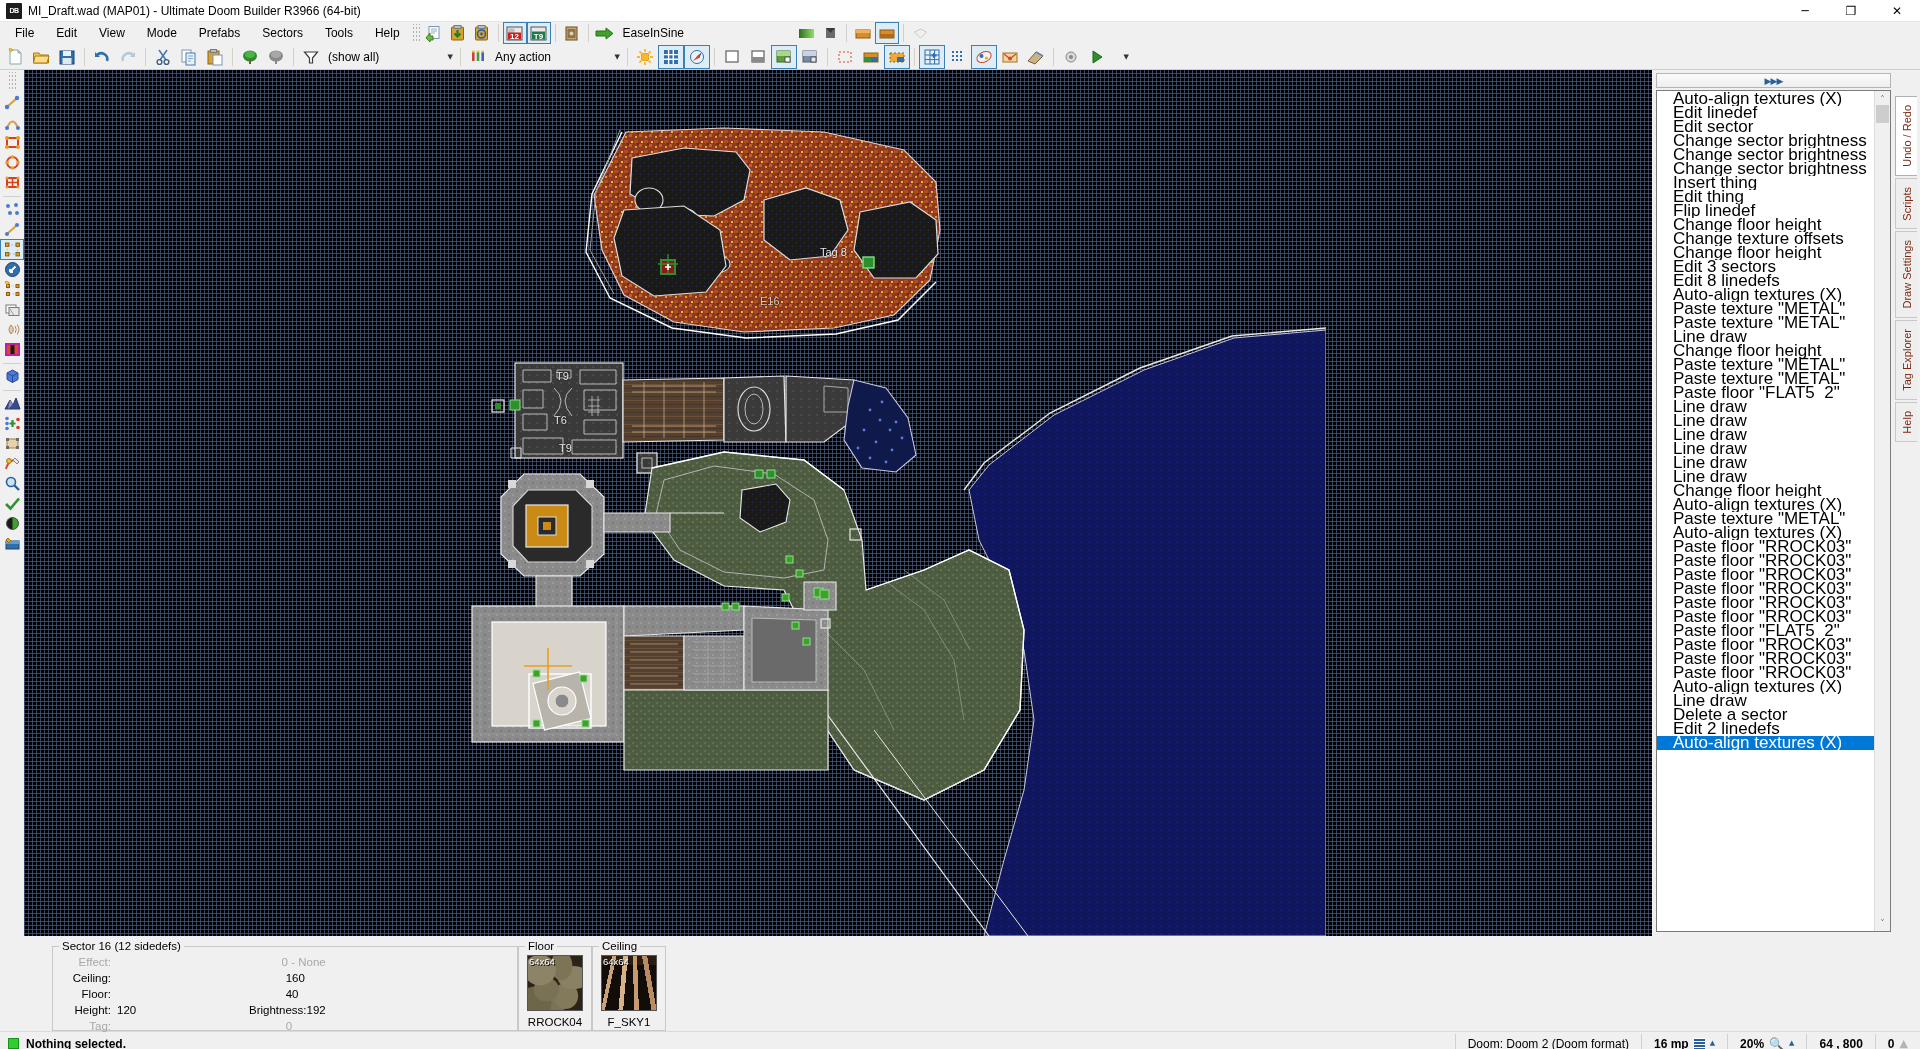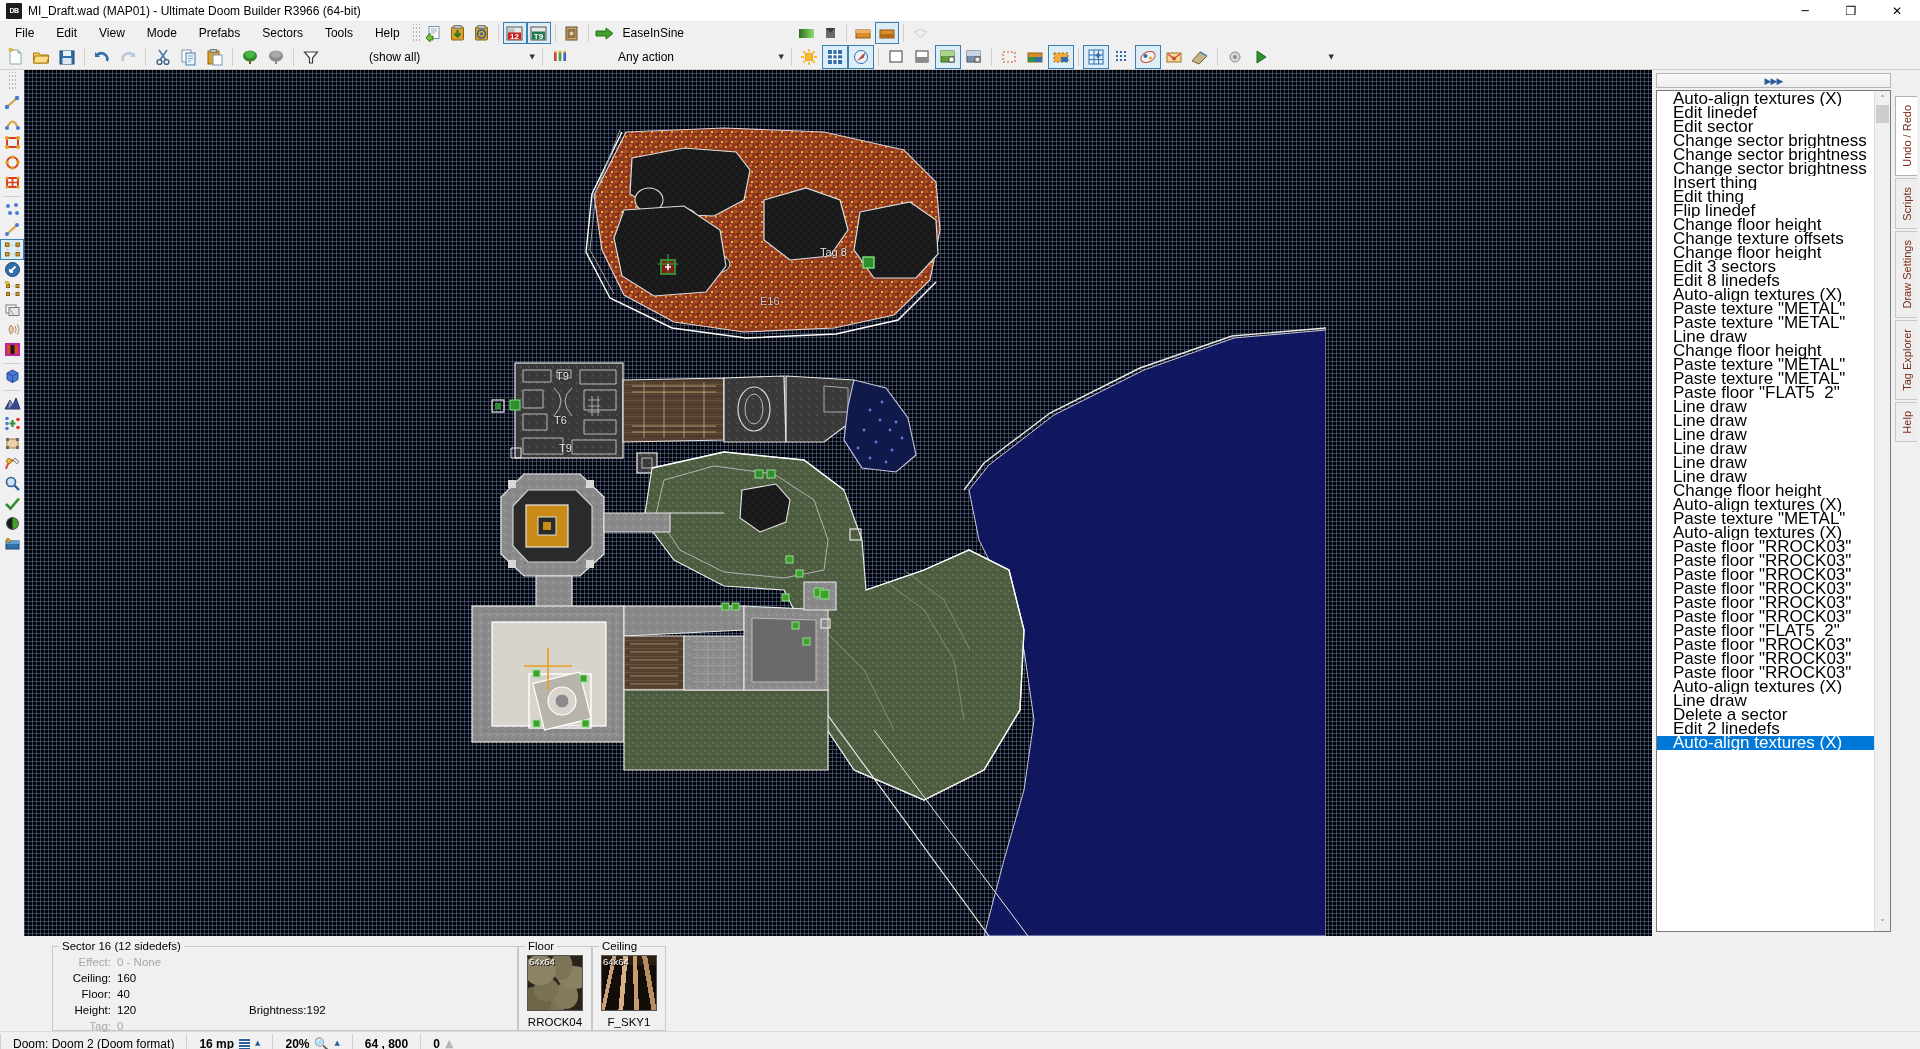--- a/index.html
+++ b/index.html
@@ -49,21 +49,21 @@
   
   #toolbar2 {
     height: 26px; background: #f0f0f0; display: flex; align-items: center;
     padding-left: 2px; border-bottom: 1px solid #cfcfcf;
   }
   #toolbar2 .tb2-icon { width: 24px; height: 22px; display:flex; align-items:center; justify-content:center; margin:0 1px; }
   #toolbar2 .tb2-icon.framed { outline: 1px solid #3c7fb1; background:#dcedf7; }
   .combo {
     height: 20px; border: 1px solid #a0a0a0; background: #fff;
     display: flex; align-items: center; font-size: 12px; color: #000;
-    padding-left: 4px; position: relative; margin-left: 41px;
+    padding-left: 4px; position: relative;
   }
   .combo .arrow {
     position:absolute; right:3px; top:50%; transform: translateY(-50%);
     font-size: 7px; color: #333; font-family:"DejaVu Sans",sans-serif;
   }
   .combo.flat { border: none; background: transparent; }
 
   
   #main { display: flex; height: 866px; }
   #lefttools {
@@ -144,21 +144,21 @@
   #infopanel {
     height: 95px; background: #f0f0f0; display: flex; padding: 4px 6px 0 6px;
   }
   fieldset.grp {
     border: 1px solid #c8c8c8; margin: 0; padding: 2px 6px 4px 6px;
     position: relative;
   }
   fieldset.grp legend { font-size: 11.5px; color: #000; padding: 0 3px; }
   #sectorgrp { width: 466px; display:flex;margin-left:46px; }
   .kvtable { font-size: 11.5px; color: #000; }
-  .kvrow { display:flex; height: 16px; line-height: 16px; }
+  .kvrow { display:flex; height: 16px; line-height: 16px; justify-content: space-between; }
   .kvkey { width: 58px; text-align: right; padding-right: 6px; }
   .kvval { min-width: 40px; font-weight: normal; }
   .dim { color: #a8a8a8; }
   .texgrp { width: 74px; margin-left: 6px; }
   .texgrp .thumb {
     width: 56px; height: 56px; border: 1px solid #555; position: relative;
     margin: 1px auto 0 auto; overflow:hidden;
   }
   .texgrp .thumb .sz {
     position:absolute; left:1px; top:0; color:#fff; font-size:9.5px;
@@ -1124,20 +1124,24 @@
     <div class="thumb tex-fsky1">
       <div class="sz">64x64</div>
     </div>
     <div class="tname">F_SKY1</div>
   </fieldset>
 
   <div id="bigdock"></div>
 </div>
 
 <div id="statusbar">
+  <div class="sb-left">
+    <div class="led"></div>
+    <div class="statustext">Nothing selected.</div>
+  </div>
   <div class="sb-cell">
     <span>Doom: Doom 2 (Doom format)</span>
   </div>
   <div class="sb-cell b">
     <span>16 mp</span>
     <span class="gridicon"></span>
     <span class="tinyarrow g">▲</span>
   </div>
   <div class="sb-cell b">
     <span>20%</span>

